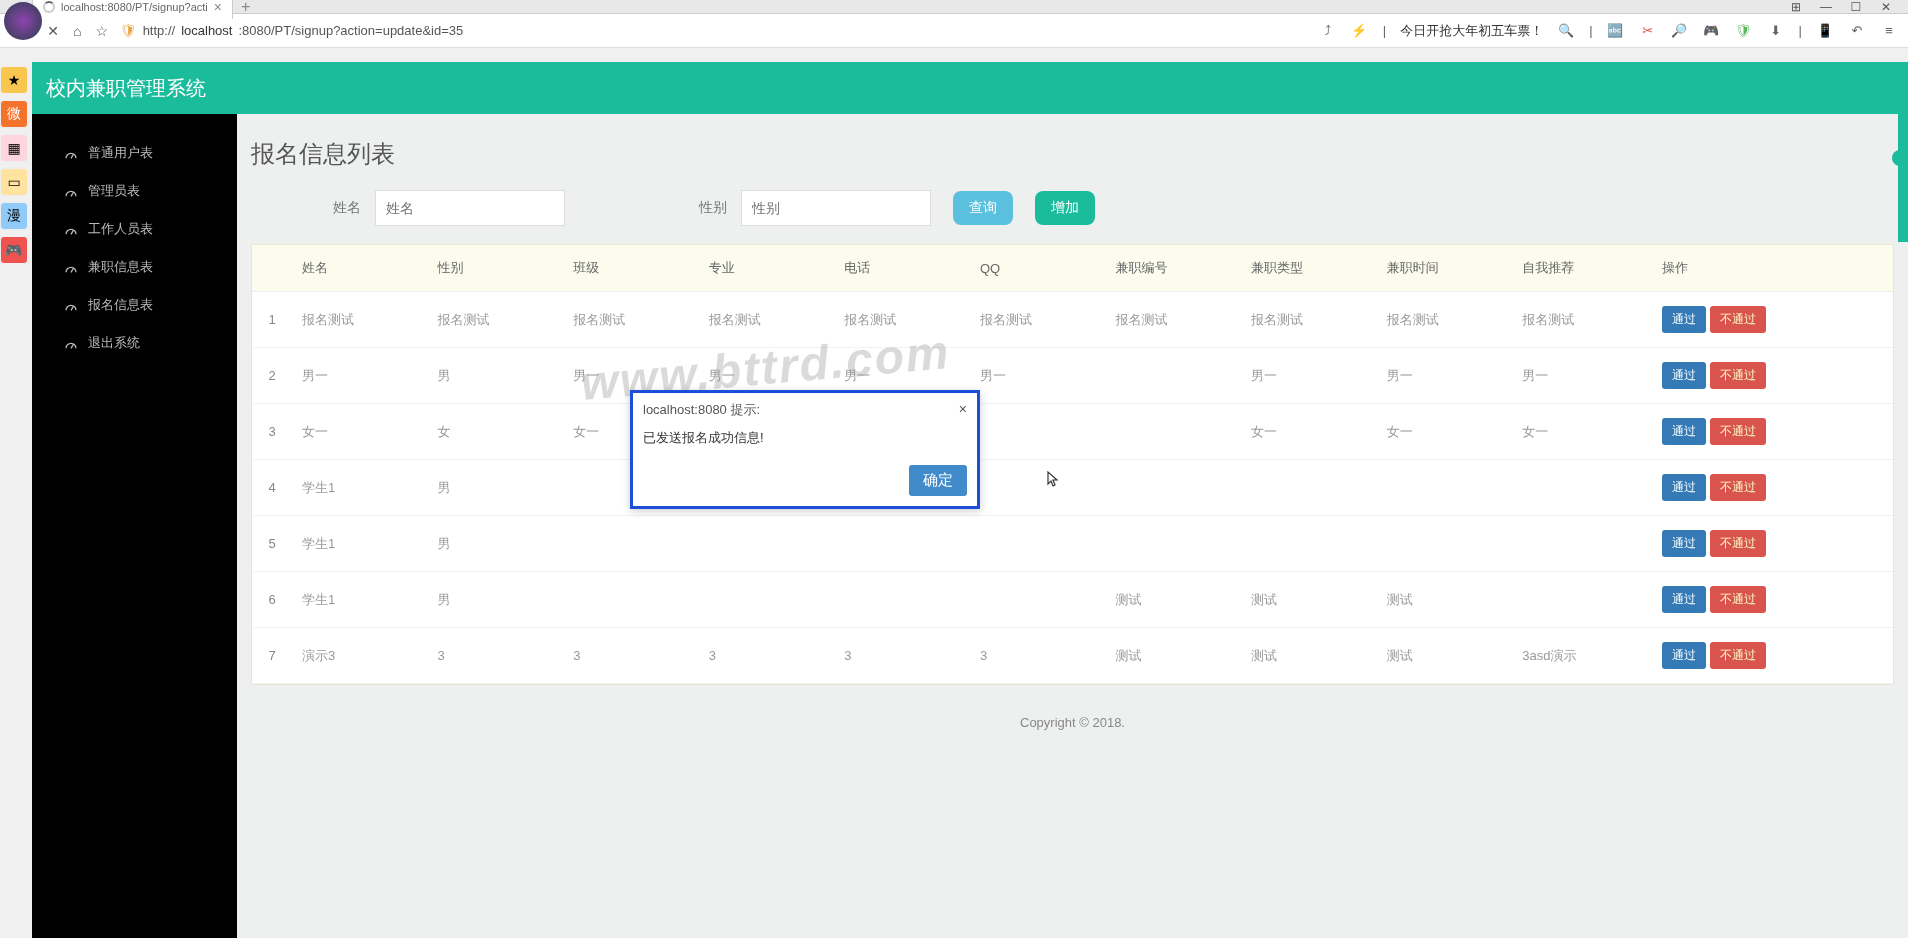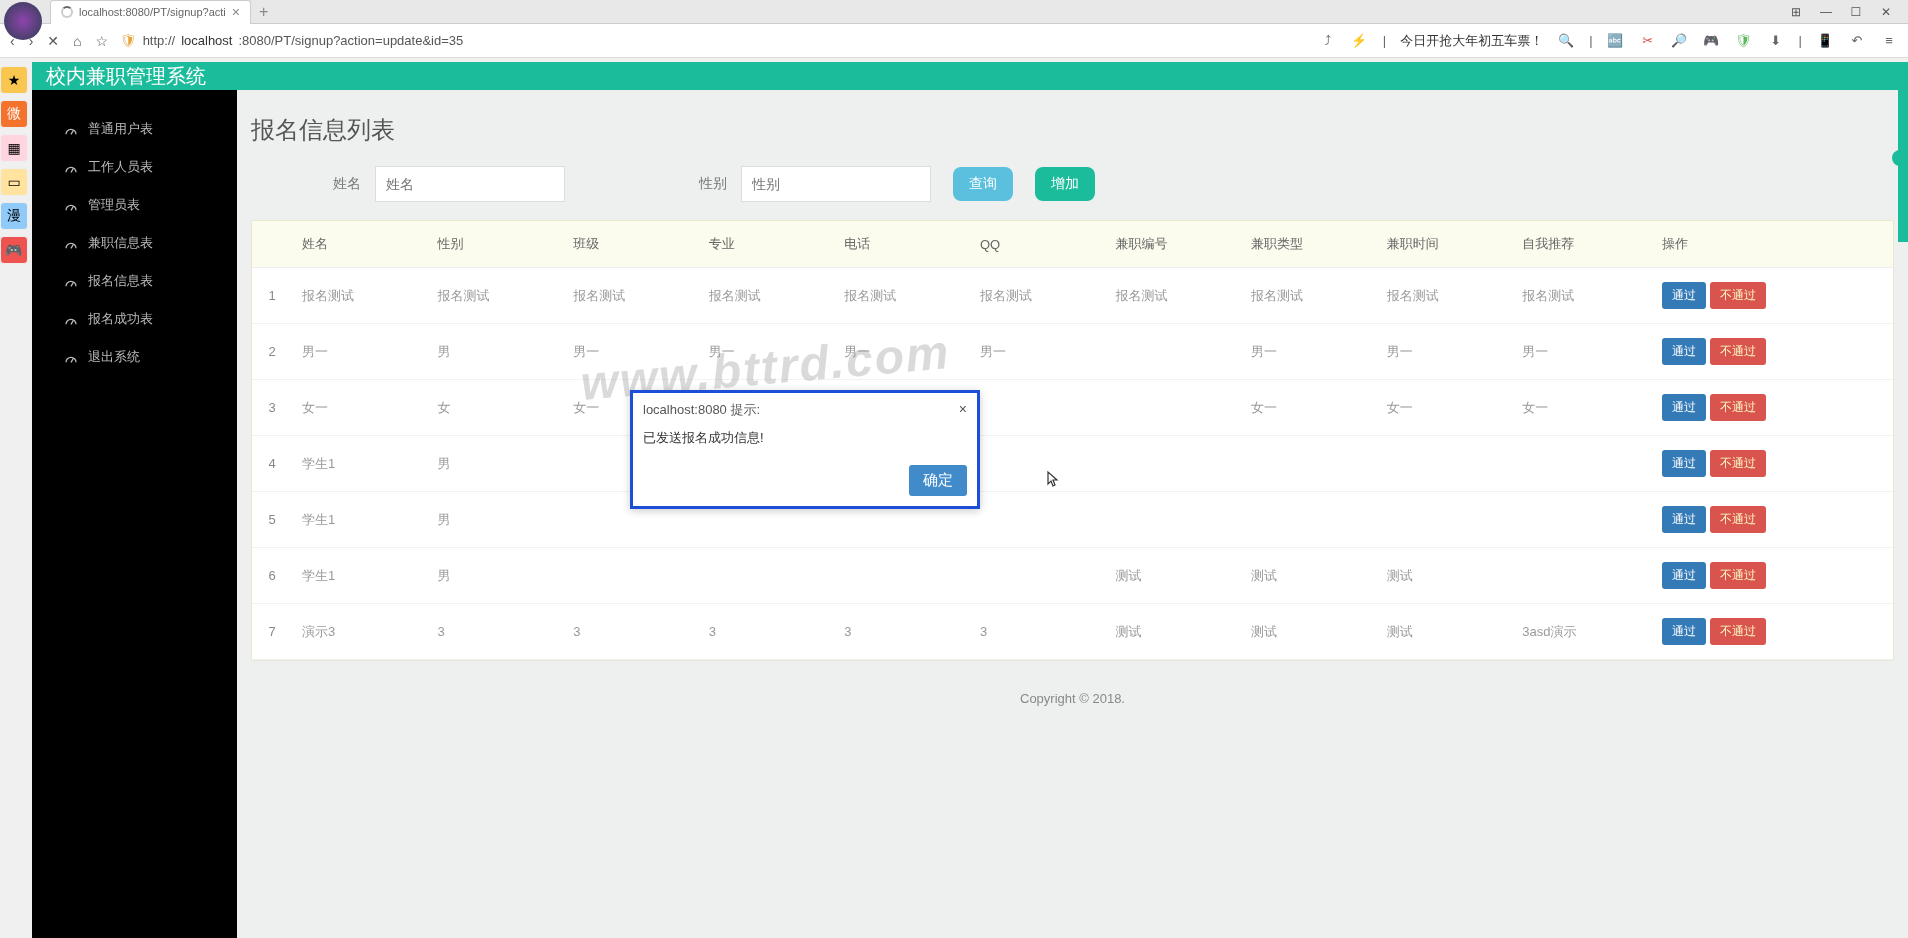--- a/index.html
+++ b/index.html
@@ -1,20 +1,20 @@
 <!DOCTYPE html>
 <html><head>
 <meta charset="utf-8">
 <style>
 * { margin: 0; padding: 0; box-sizing: border-box; }
 body { font-family: "Microsoft YaHei", Arial, sans-serif; background: #f0f0f0; overflow: hidden; }
 
 
 .browser-chrome { background: #e8e8e8; }
-.tab-bar { height: 24px; display: flex; align-items: center; padding-left: 50px; border-bottom: 1px solid #ccc; }
+.tab-bar { height: 14px; display: flex; align-items: center; padding-left: 32px; border-bottom: 1px solid #ccc; }
 .tab { background: #fff; height: 24px; display: flex; align-items: center; padding: 0 10px; font-size: 11px; color: #666; border: 1px solid #ccc; border-bottom: none; border-radius: 3px 3px 0 0; gap: 6px; min-width: 180px; }
 .tab-close { color: #888; font-size: 14px; cursor: pointer; margin-left: auto; }
 .tab-add { margin-left: 8px; color: #888; font-size: 16px; cursor: pointer; }
 .window-controls { margin-left: auto; display: flex; gap: 2px; padding-right: 8px; }
 .window-controls span { width: 28px; height: 20px; display: flex; align-items: center; justify-content: center; color: #555; cursor: pointer; font-size: 12px; }
 .addr-bar { height: 34px; display: flex; align-items: center; padding: 0 10px; gap: 12px; background: #fff; border-bottom: 1px solid #ddd; }
 .addr-bar .nav-icons { display: flex; gap: 14px; color: #555; }
 .addr-bar .nav-icons span { cursor: pointer; font-size: 14px; }
 .addr-url { flex: 1; display: flex; align-items: center; gap: 6px; font-size: 13px; color: #555; }
 .shield { color: #e6a23c; }
@@ -31,21 +31,21 @@
 .dock-item { width: 28px; height: 28px; background: #fff; border: 1px solid #eee; border-radius: 4px; display: flex; align-items: center; justify-content: center; font-size: 14px; cursor: pointer; }
 .dock-yellow { background: #f9c74f; }
 .dock-orange { background: #f3722c; color: #fff; }
 .dock-pink { background: #ffd6e0; }
 .dock-gold { background: #ffe39f; }
 .dock-blue { background: #90caf9; }
 .dock-red { background: #ef5350; color: #fff; }
 
 
 .app { position: fixed; top: 62px; left: 32px; right: 0; bottom: 0; display: flex; flex-direction: column; }
-.app-header { background: #1abc9c; color: #fff; height: 28px; display: flex; align-items: center; padding-left: 14px; font-size: 20px; font-weight: 500; }
+.app-header { background: #1abc9c; color: #fff; height: 52px; display: flex; align-items: center; padding-left: 14px; font-size: 20px; font-weight: 500; }
 .app-body { flex: 1; display: flex; overflow: hidden; }
 .sidebar { width: 205px; background: #000; color: #bbb; padding-top: 20px; }
 .sidebar-item { display: flex; align-items: center; gap: 10px; padding: 10px 16px; font-size: 13px; cursor: pointer; margin-left: 16px; }
 .dash-icon { width: 14px; height: 10px; display: inline-block; }
 .dash-icon svg { width: 14px; height: 10px; }
 
 .main { flex: 1; background: #eef0f0; padding: 24px 14px 10px 14px; overflow-y: auto; }
 .page-title { font-size: 24px; color: #555; margin-bottom: 20px; }
 
 .filter-row { display: flex; align-items: center; gap: 22px; margin-bottom: 18px; padding-left: 50px; }
@@ -162,49 +162,42 @@
               <path d="M2 10 A6 6 0 0 1 14 10" fill="none" stroke="#bbb" stroke-width="1.5"></path>
               <line x1="8" y1="10" x2="11" y2="5" stroke="#bbb" stroke-width="1.5"></line>
             </svg></span>
           <span>普通用户表</span>
         </div>
         <div class="sidebar-item">
           <span class="dash-icon"><svg viewBox="0 0 16 12">
               <path d="M2 10 A6 6 0 0 1 14 10" fill="none" stroke="#bbb" stroke-width="1.5"></path>
               <line x1="8" y1="10" x2="11" y2="5" stroke="#bbb" stroke-width="1.5"></line>
             </svg></span>
+          <span>管理员表</span>
+        </div>
+        <div class="sidebar-item">
+          <span class="dash-icon"><svg viewBox="0 0 16 12">
+              <path d="M2 10 A6 6 0 0 1 14 10" fill="none" stroke="#bbb" stroke-width="1.5"></path>
+              <line x1="8" y1="10" x2="11" y2="5" stroke="#bbb" stroke-width="1.5"></line>
+            </svg></span>
           <span>工作人员表</span>
         </div>
         <div class="sidebar-item">
           <span class="dash-icon"><svg viewBox="0 0 16 12">
               <path d="M2 10 A6 6 0 0 1 14 10" fill="none" stroke="#bbb" stroke-width="1.5"></path>
               <line x1="8" y1="10" x2="11" y2="5" stroke="#bbb" stroke-width="1.5"></line>
             </svg></span>
-          <span>管理员表</span>
-        </div>
-        <div class="sidebar-item">
-          <span class="dash-icon"><svg viewBox="0 0 16 12">
-              <path d="M2 10 A6 6 0 0 1 14 10" fill="none" stroke="#bbb" stroke-width="1.5"></path>
-              <line x1="8" y1="10" x2="11" y2="5" stroke="#bbb" stroke-width="1.5"></line>
-            </svg></span>
           <span>兼职信息表</span>
         </div>
         <div class="sidebar-item">
           <span class="dash-icon"><svg viewBox="0 0 16 12">
               <path d="M2 10 A6 6 0 0 1 14 10" fill="none" stroke="#bbb" stroke-width="1.5"></path>
               <line x1="8" y1="10" x2="11" y2="5" stroke="#bbb" stroke-width="1.5"></line>
             </svg></span>
           <span>报名信息表</span>
-        </div>
-        <div class="sidebar-item">
-          <span class="dash-icon"><svg viewBox="0 0 16 12">
-              <path d="M2 10 A6 6 0 0 1 14 10" fill="none" stroke="#bbb" stroke-width="1.5"></path>
-              <line x1="8" y1="10" x2="11" y2="5" stroke="#bbb" stroke-width="1.5"></line>
-            </svg></span>
-          <span>报名成功表</span>
         </div>
         <div class="sidebar-item">
           <span class="dash-icon"><svg viewBox="0 0 16 12">
               <path d="M2 10 A6 6 0 0 1 14 10" fill="none" stroke="#bbb" stroke-width="1.5"></path>
               <line x1="8" y1="10" x2="11" y2="5" stroke="#bbb" stroke-width="1.5"></line>
             </svg></span>
           <span>退出系统</span>
         </div>
       </div>
     <div class="main">

